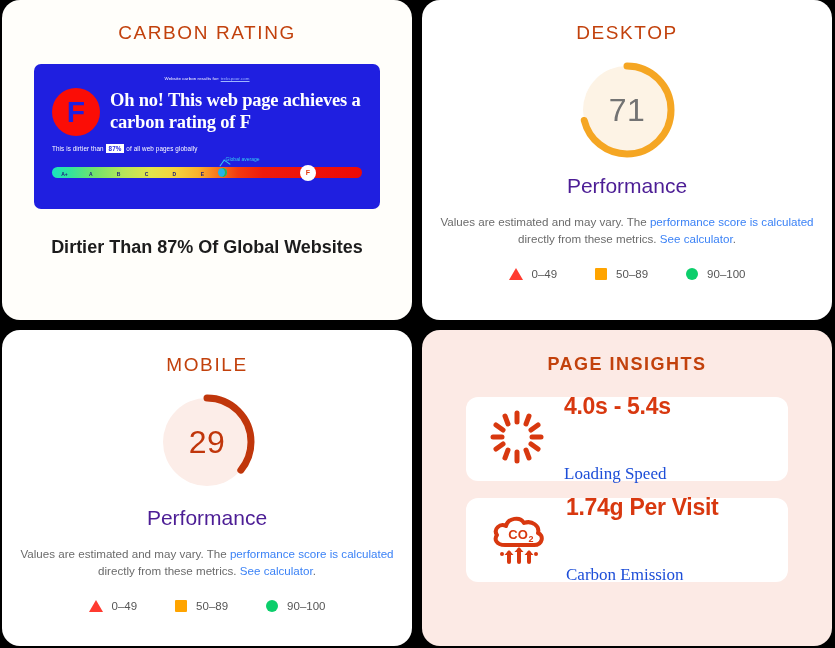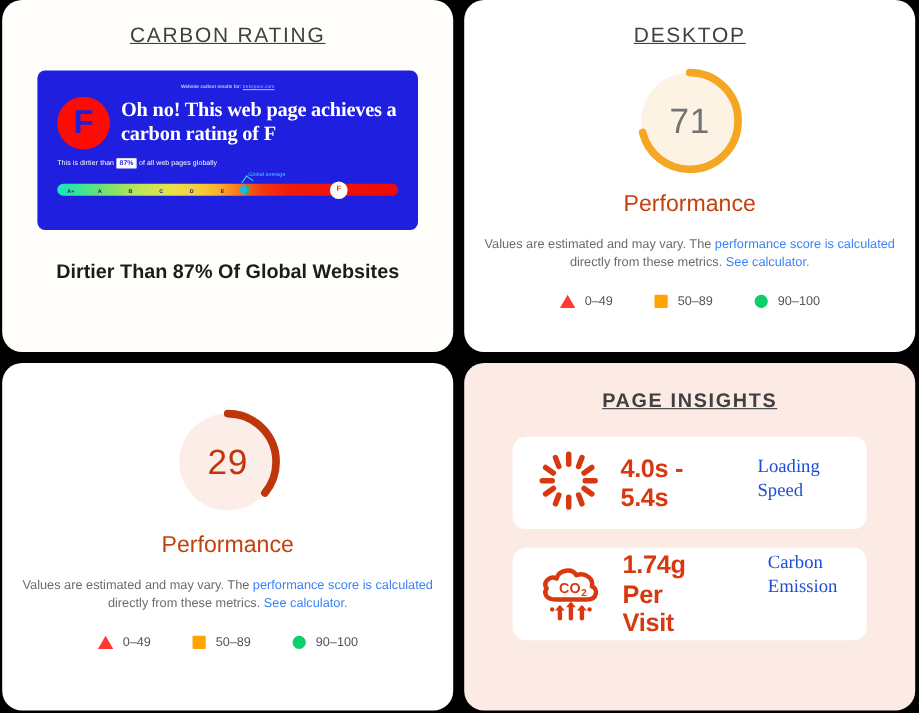--- a/index.html
+++ b/index.html
@@ -47,23 +47,22 @@
   .card-insights {
     background: #FCEAE5;
     margin: 0 2px 2px 0;
     padding: 24px 12px 4px 12px;
   }
 
   .card-title {
     text-align: center;
     font-size: 19px;
     letter-spacing: 1.6px;
-    color: #404040;
+    color: #c2410c;
     font-weight: 400;
-    text-decoration: underline;
   }
   .card-title-bold {
     font-weight: 700;
     font-size: 18px;
     letter-spacing: 1.5px;
   }
 
   
   .carbon-embed {
     margin: 20px auto 0 auto;
@@ -237,21 +236,21 @@
     inset: 0;
     display: flex;
     align-items: center;
     justify-content: center;
     font-size: 32px;
     letter-spacing: .5px;
   }
   .perf-label {
     text-align: center;
     font-size: 21px;
-    color: #c2410c;
+    color: #4c1d95;
     margin-top: 12px;
   }
   .note {
     margin: 16px 6px 0 6px;
     text-align: center;
     font-size: 11.6px;
     line-height: 1.45;
     color: #6b6b6b;
   }
   .note a {
@@ -303,21 +302,21 @@
   .insight-card {
     background: #ffffff;
     border-radius: 12px;
     height: 84px;
     display: flex;
     align-items: center;
     gap: 18px;
     padding: 0 22px;
     box-sizing: border-box;
   }
-  .insight-text { display: flex; flex-direction: row; gap: 44px; }
+  .insight-text { display: flex; flex-direction: column; gap: 44px; }
   .insight-value {
     color: #D8380F;
     font-size: 23px;
     font-weight: 700;
     letter-spacing: -.3px;
     line-height: 1.15;
   }
   .insight-label {
     color: #1d4ed8;
     font-size: 17px;
@@ -400,20 +399,21 @@
         <span>50–89</span>
       </div>
       <div class="legend-item">
         <span class="sw-circle"></span>
         <span>90–100</span>
       </div>
     </div>
   </div>
 
   <div class="card card-mobile">
+    <div class="card-title">MOBILE</div>
 
     <div class="gauge-wrap">
       <div class="gauge">
         <div class="gauge-disc" style="background:#FCEDE8"></div>
         <svg class="gauge-ring" viewBox="0 0 104 104">
           <circle cx="52" cy="52" r="44" fill="none" stroke="#C0360B" stroke-width="7" stroke-linecap="round" stroke-dasharray="99.5 176.9" transform="rotate(-90 52 52)"></circle>
         </svg>
         <div class="gauge-value" style="color:#C0360B">29</div>
       </div>
     </div>

